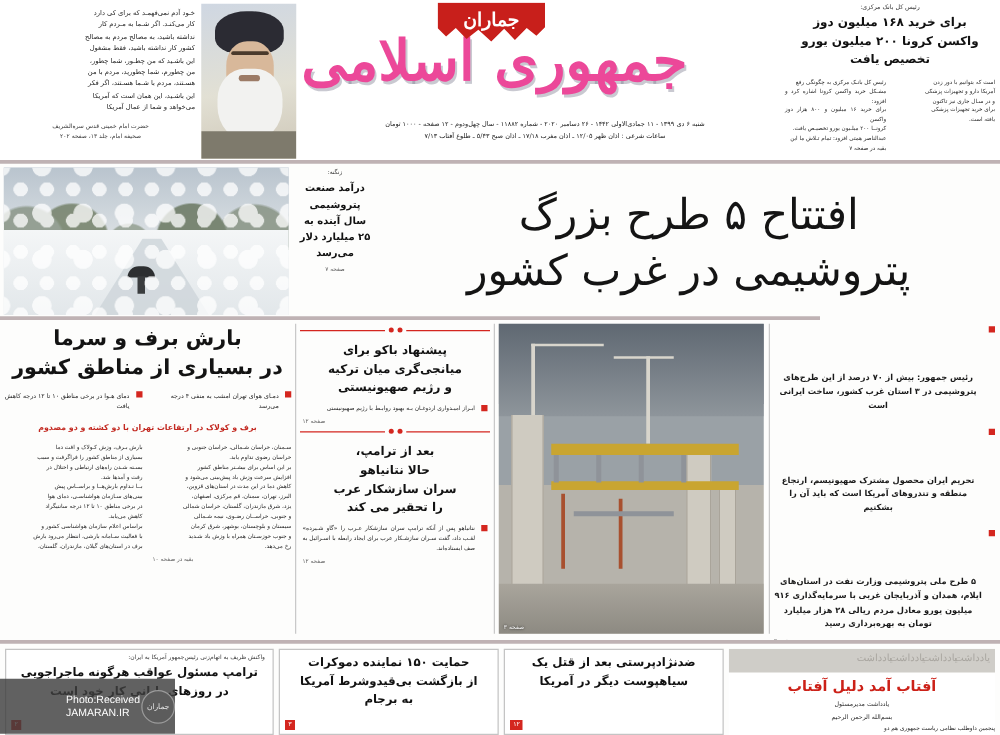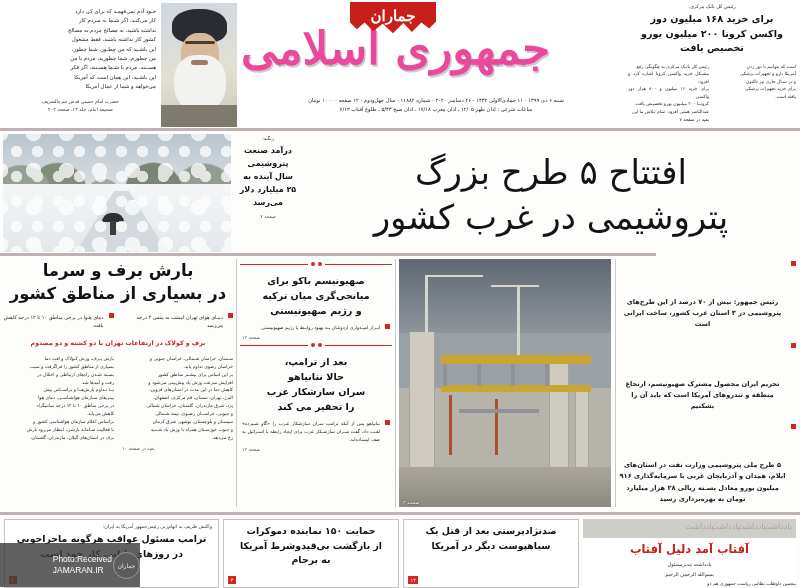--- a/index.html
+++ b/index.html
@@ -533,21 +533,21 @@
 
     <div class="mid-col">
       <div class="dotdiv">
         <span class="line"></span>
         <span class="d"></span>
         <span class="d"></span>
         <span class="line"></span>
       </div>
 
       <div class="mstory">
-        <div class="h">صهیونیسم باکو برای</div>
+        <div class="h">پیشنهاد باکو برای</div>
         <div class="h">میانجی‌گری میان ترکیه</div>
         <div class="h">و رژیم صهیونیستی</div>
         <div class="lead">
           <span class="sq"></span>
           <span class="t">
             <span>ابـراز امیـدواری اردوغـان بـه بهبود روابـط با</span>
             <span>رژیم صهیونیستی</span>
           </span>
         </div>
         <span class="pgref">صفحه ۱۲</span>
@@ -622,21 +622,21 @@
         </span>
       </div>
       <div class="item">
         <span class="sq"></span>
         <span class="t">
           <span>۵ طرح ملی پتروشیمی</span>
           <span>وزارت نفت در استان‌های</span>
           <span>ایلام، همدان و</span>
           <span>آذربایجان غربی با</span>
           <span>سرمایه‌گذاری ۹۱۶ میلیون</span>
-          <span>یورو معادل بسـته ریالی</span>
+          <span>یورو معادل مردم ریالی</span>
           <span>۲۸ هزار میلیارد تومان به</span>
           <span>بهره‌برداری رسید</span>
         </span>
       </div>
       <span class="pgref">صفحه ۳</span>
     </div>
   </div>
 
   <div class="bottom-band">
 

